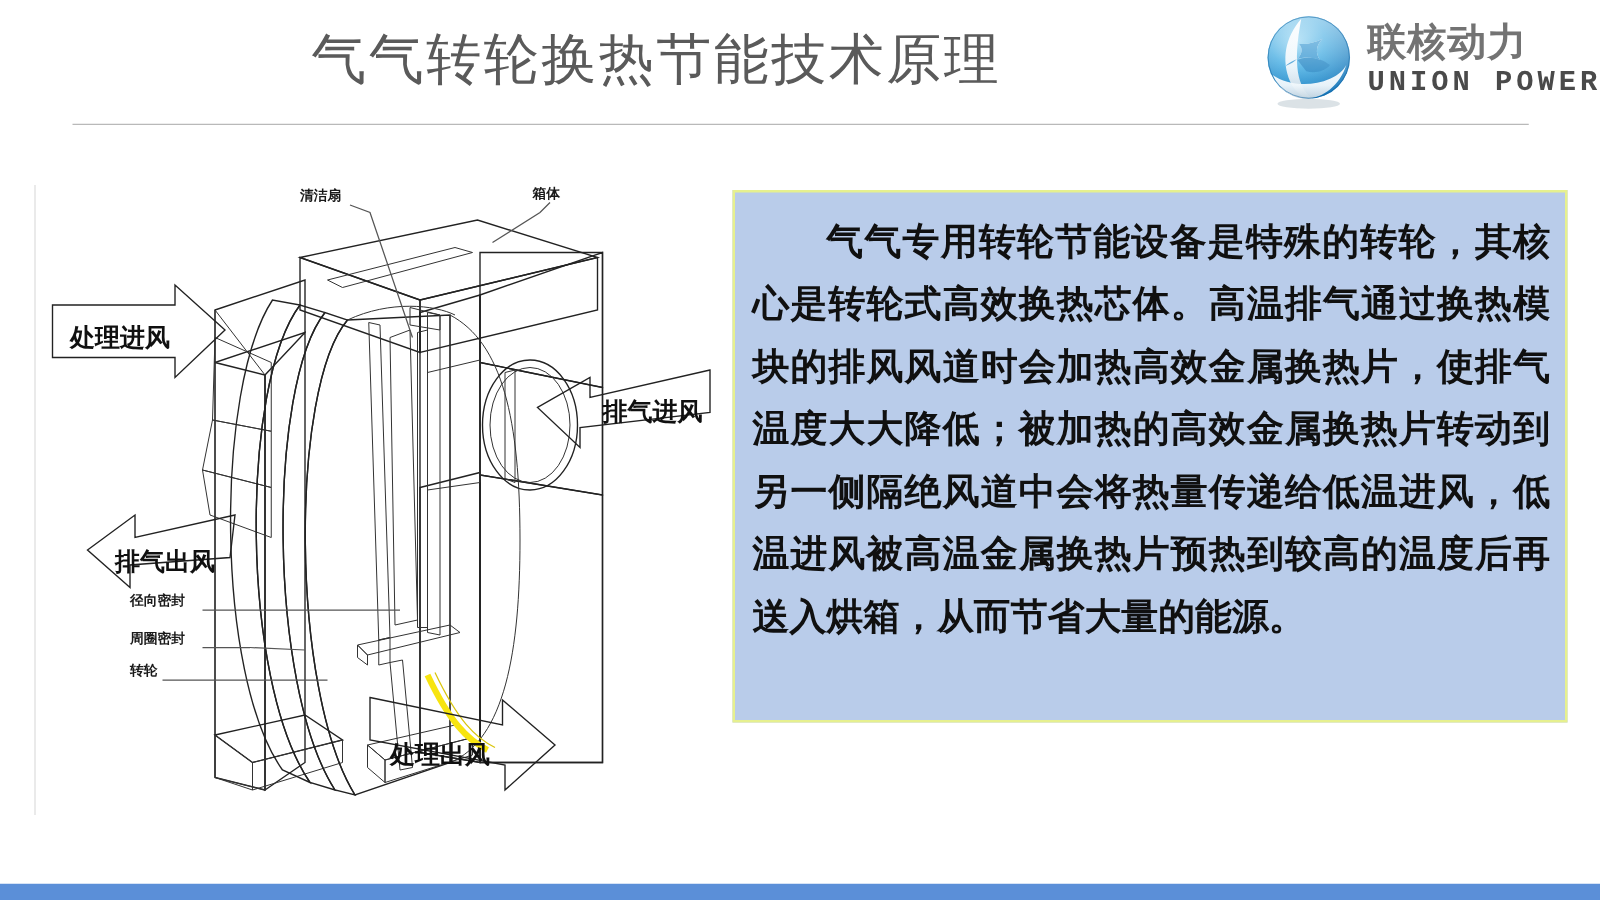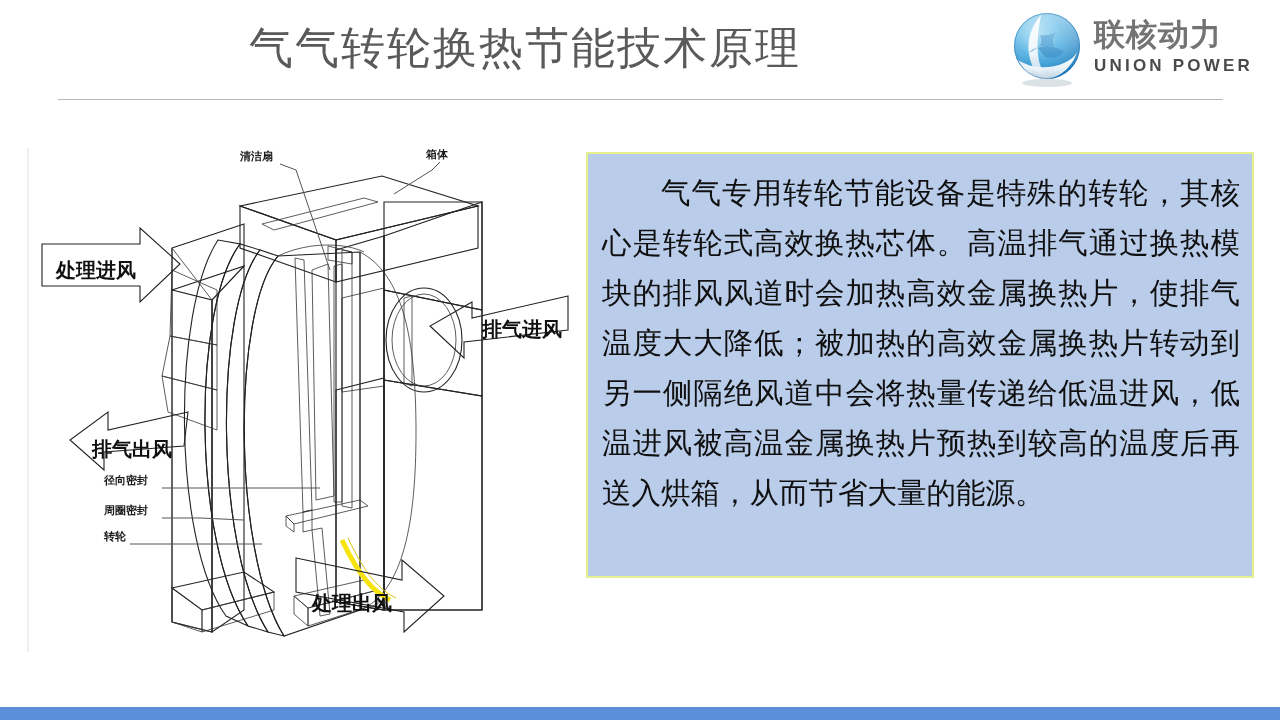--- a/index.html
+++ b/index.html
@@ -77,26 +77,26 @@
   #logo-cn {
     font-size: 31px;
     line-height: 40px;
     font-weight: bold;
     letter-spacing: 1px;
     color: #737373;
     font-family: "DejaVu Sans", "Liberation Sans", sans-serif;
     white-space: nowrap;
   }
   #logo-en {
-    font-size: 17px;
+    font-size: 23px;
     line-height: 24px;
     letter-spacing: 3.2px;
     font-weight: bold;
     color: #4a4a4a;
-    font-family: Liberation Sans, sans-serif;
+    font-family: Liberation Mono, monospace;
     white-space: nowrap;
   }
 
   
   #text-panel {
     position: absolute;
     left: 586px;
     top: 152px;
     width: 668px;
     height: 426px;
@@ -106,20 +106,21 @@
     padding: 14px 12px 10px 14px;
   }
   #panel-paragraph {
     font-size: 29.5px;
     line-height: 50px;
     color: #101010;
     text-align: justify;
     text-indent: 2em;
     font-family: "DejaVu Sans", "Liberation Sans", sans-serif;
     word-break: break-all;
+    font-weight: bold;
   }
 
   
   #bottom-bar {
     position: absolute;
     left: 0;
     top: 707px;
     width: 1280px;
     height: 13px;
     background: #5b8fd8;

